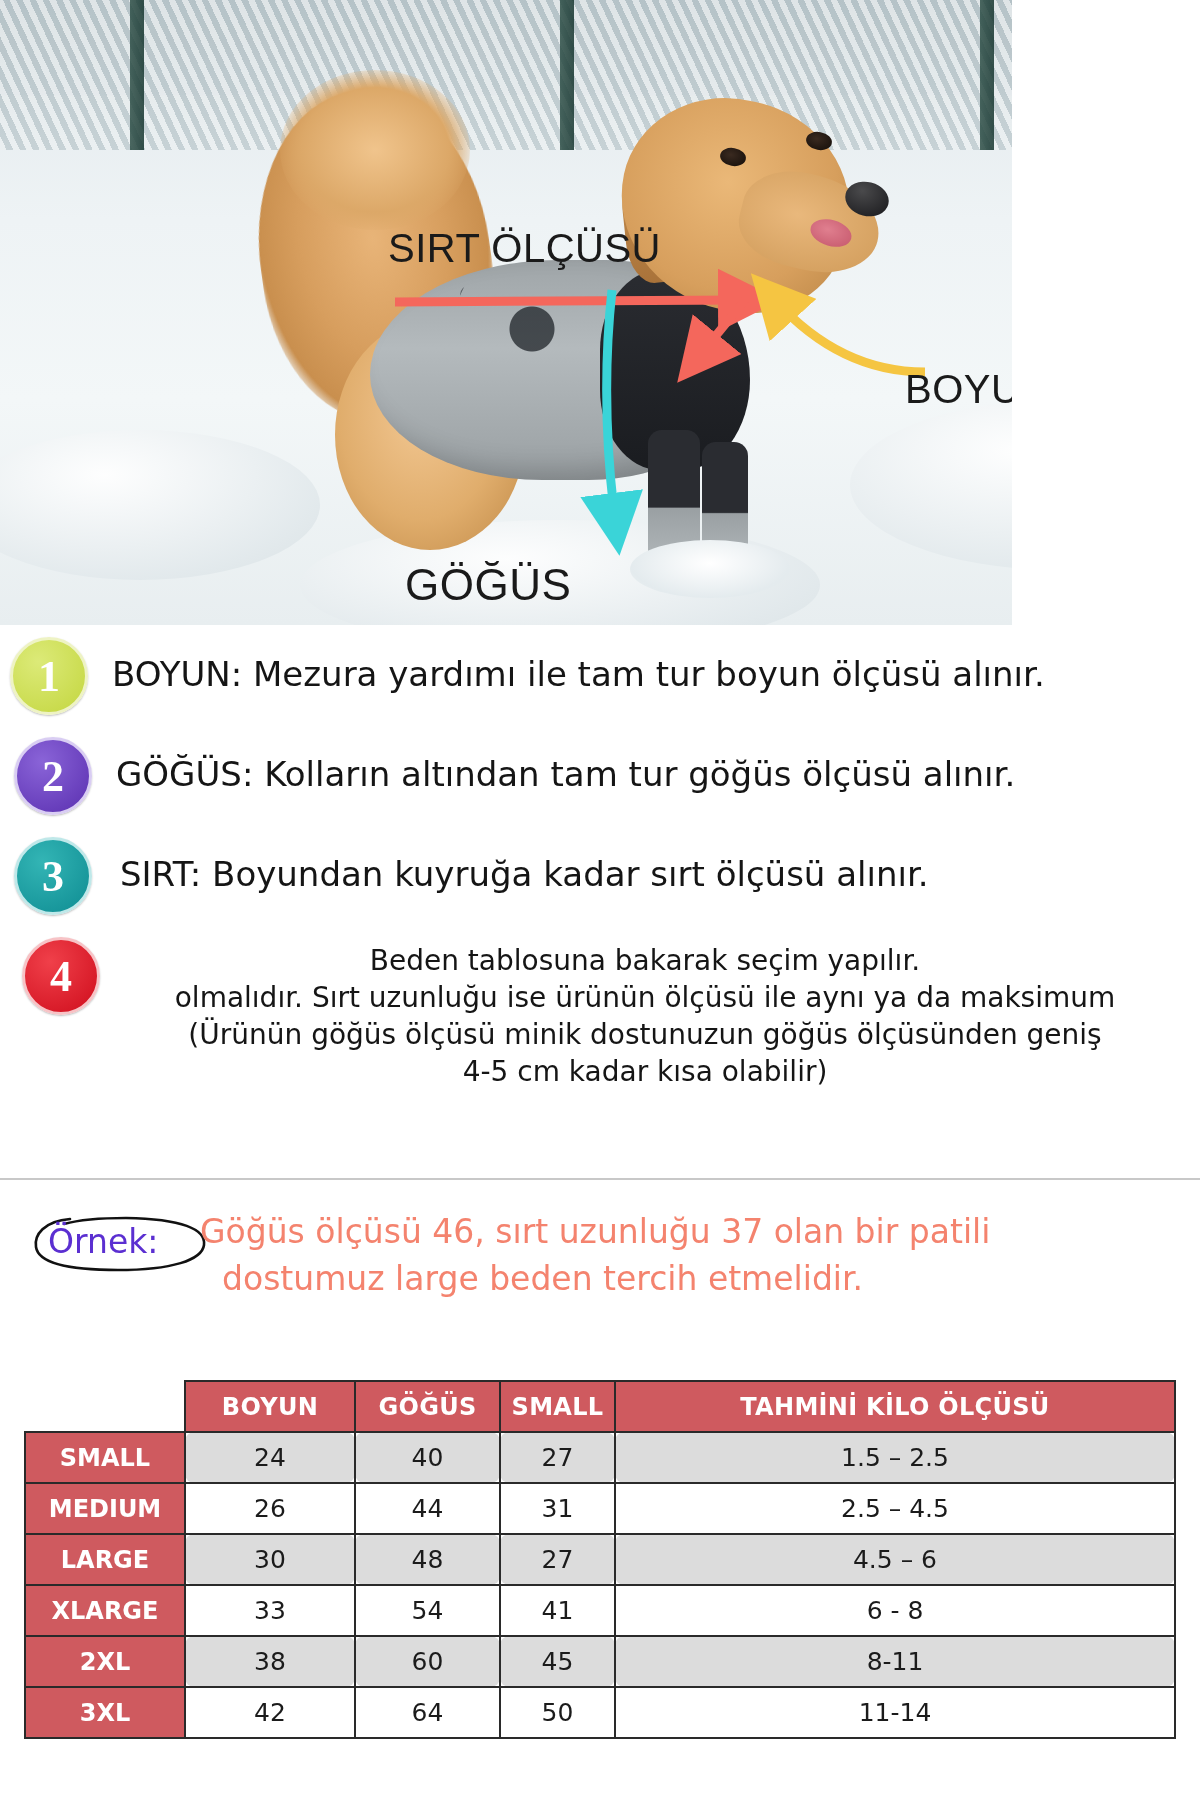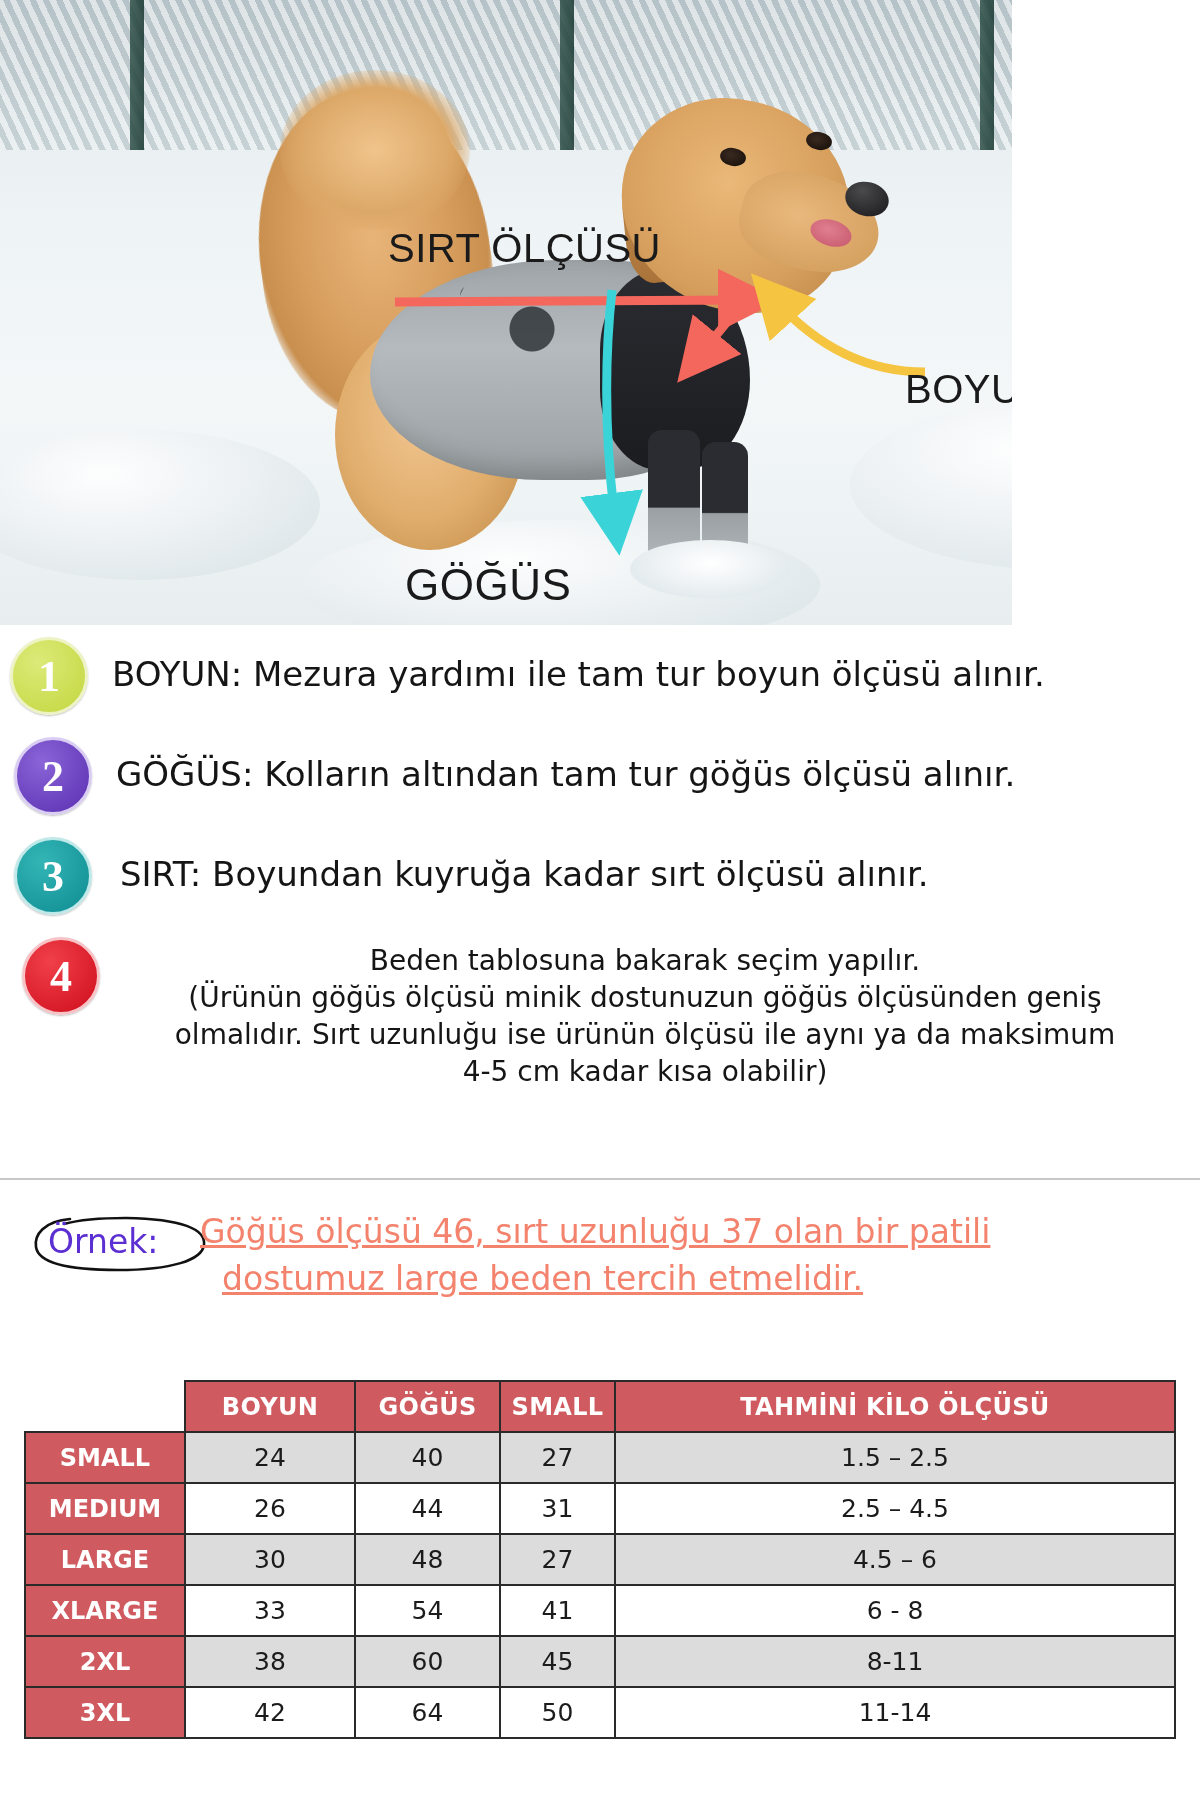--- a/index.html
+++ b/index.html
@@ -213,21 +213,20 @@
   .ex-label {
     position: absolute; left: 18px; top: 9px;
     font-size: 33px; color: #5b2fd1;
     font-family: "DejaVu Sans", sans-serif;
   }
   .ellipse-svg { position: absolute; left: 0; top: 0; }
   .ex-text {
     position: absolute; left: 200px; top: 14px; width: 960px;
     font-size: 33px; line-height: 1.42; color: #f4836e;
     font-family: "DejaVu Sans", sans-serif;
-    text-decoration: underline;
   }
 
   
   .table-wrap {
     position: absolute; left: 24px; top: 1380px; width: 1150px;
   }
   table.size {
     border-collapse: collapse;
     width: 1150px;
     font-family: "DejaVu Sans", sans-serif;
@@ -250,21 +249,21 @@
   table.size thead th.corner {
     background: #ffffff;
     border-left: 0; border-top: 0;
   }
   table.size tbody th {
     background: #cf5a5f;
     color: #ffffff;
     font-weight: bold;
     font-size: 24px;
   }
-  table.size tbody td { background: #ffffff; }
+  table.size tbody td { background: #ffffff; border-radius: 9px; }
   table.size tbody tr.alt td { background: #dcdcdc; }
   col.c0 { width: 160px; }
   col.c1 { width: 170px; }
   col.c2 { width: 145px; }
   col.c3 { width: 115px; }
   col.c4 { width: 560px; }
 </style>
 </head>
 <body>
 
@@ -340,22 +339,22 @@
 
     <div class="step s3">
       <div class="badge b3">3</div>
       <div class="step-text" style="padding-left:28px">SIRT: Boyundan kuyruğa kadar sırt ölçüsü alınır.</div>
     </div>
 
     <div class="step s4">
       <div class="badge b4">4</div>
       <div class="step4-block">
         <span class="l1">Beden tablosuna bakarak seçim yapılır.</span>
+        <span class="l1">olmalıdır. Sırt uzunluğu ise ürünün ölçüsü ile aynı ya da maksimum</span>
         <span class="l1">(Ürünün göğüs ölçüsü minik dostunuzun göğüs ölçüsünden geniş</span>
-        <span class="l1">olmalıdır. Sırt uzunluğu ise ürünün ölçüsü ile aynı ya da maksimum</span>
         <span class="l1">4-5 cm kadar kısa olabilir)</span>
       </div>
     </div>
   </div>
 
   <div class="divider"></div>
 
   <div class="example">
     <div class="ex-label-wrap">
       <svg class="ellipse-svg" width="190" height="62" viewBox="0 0 190 62">

